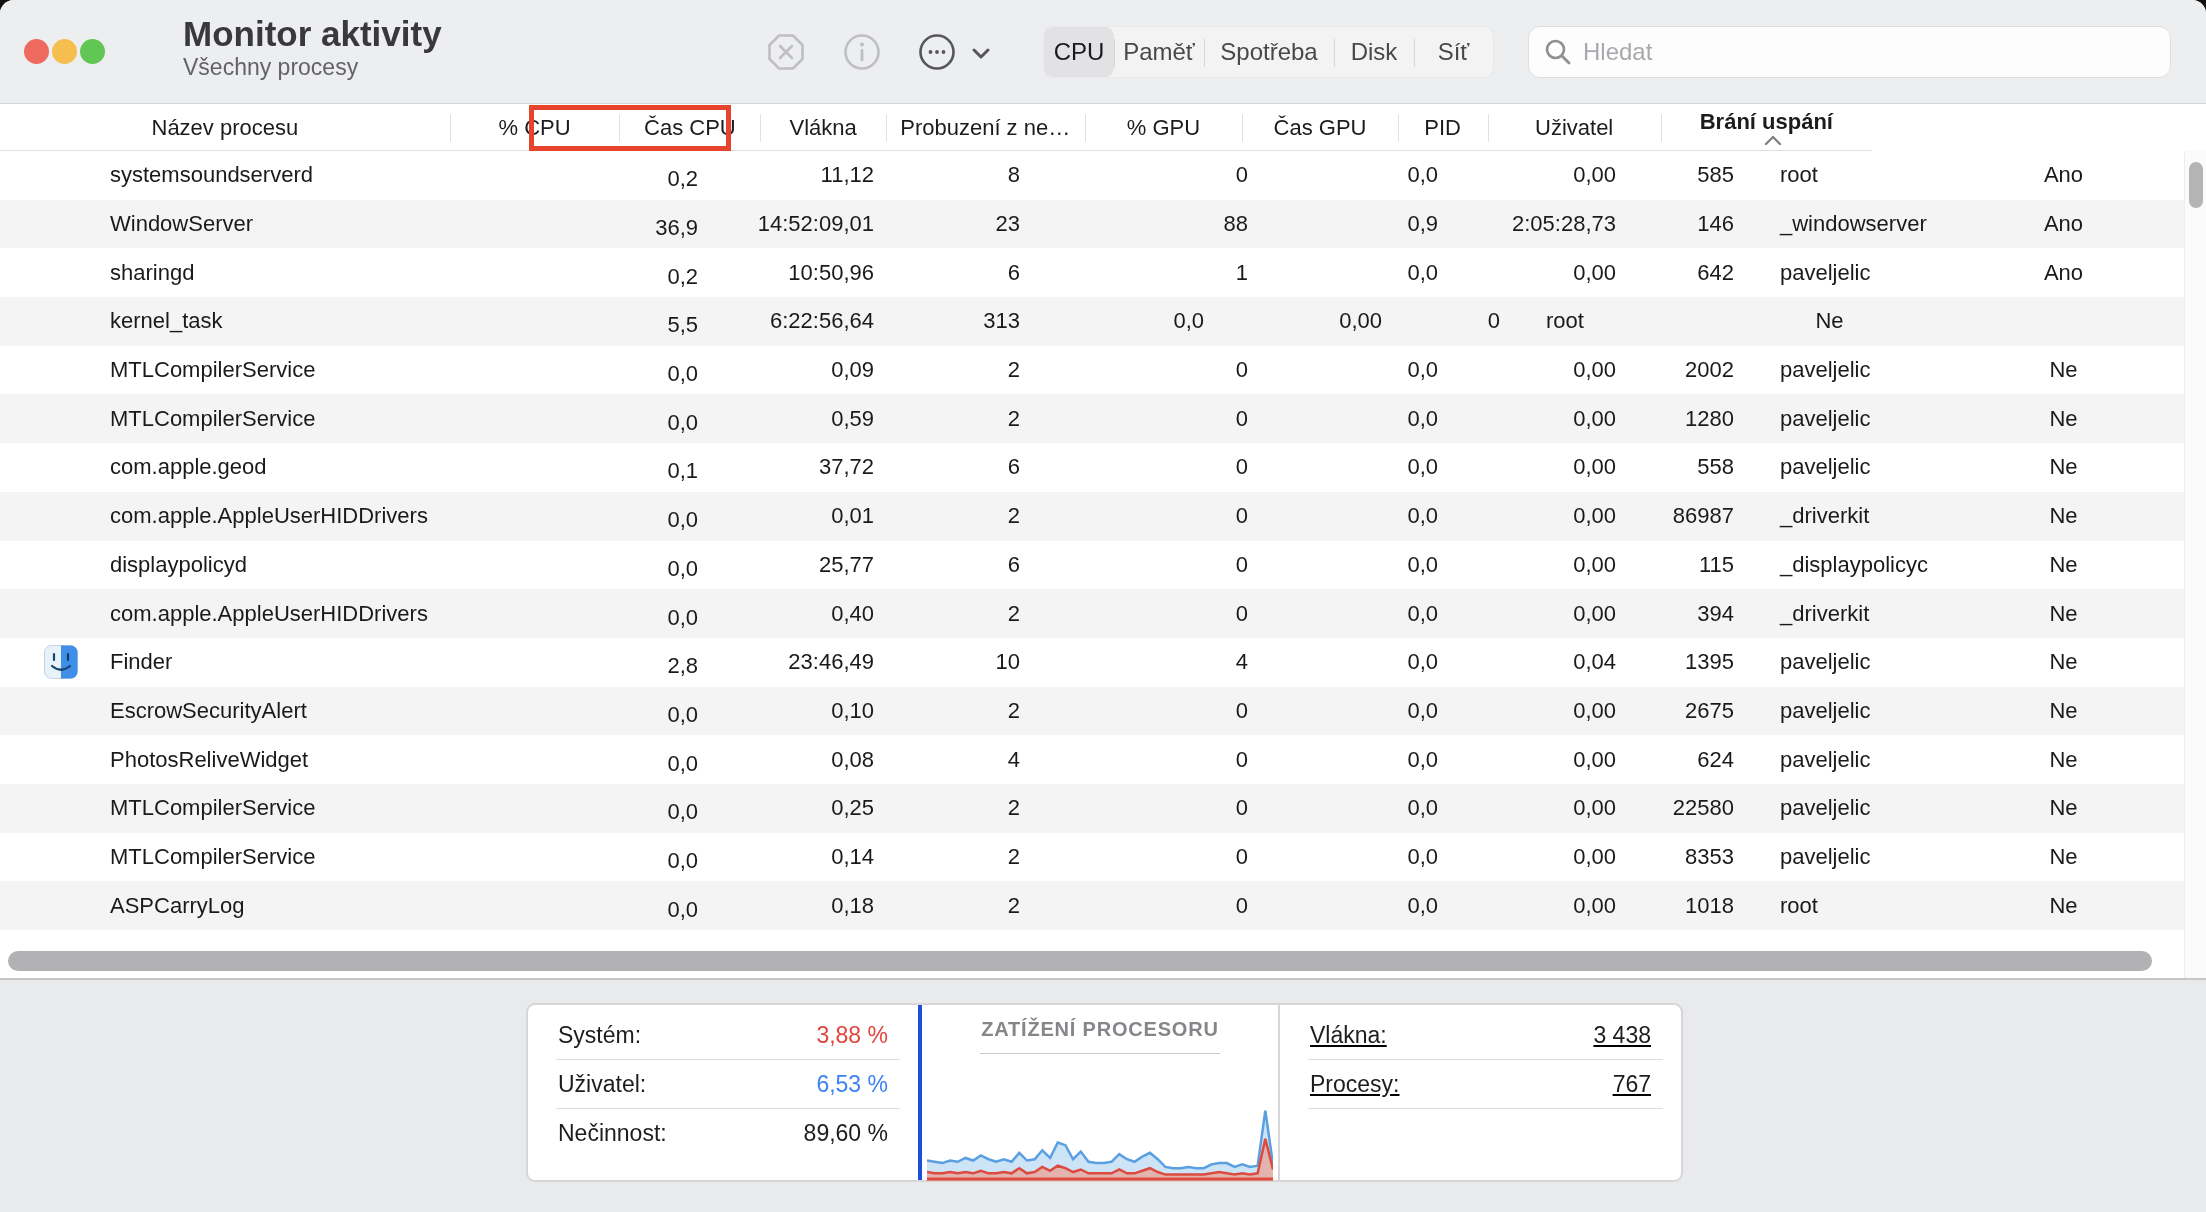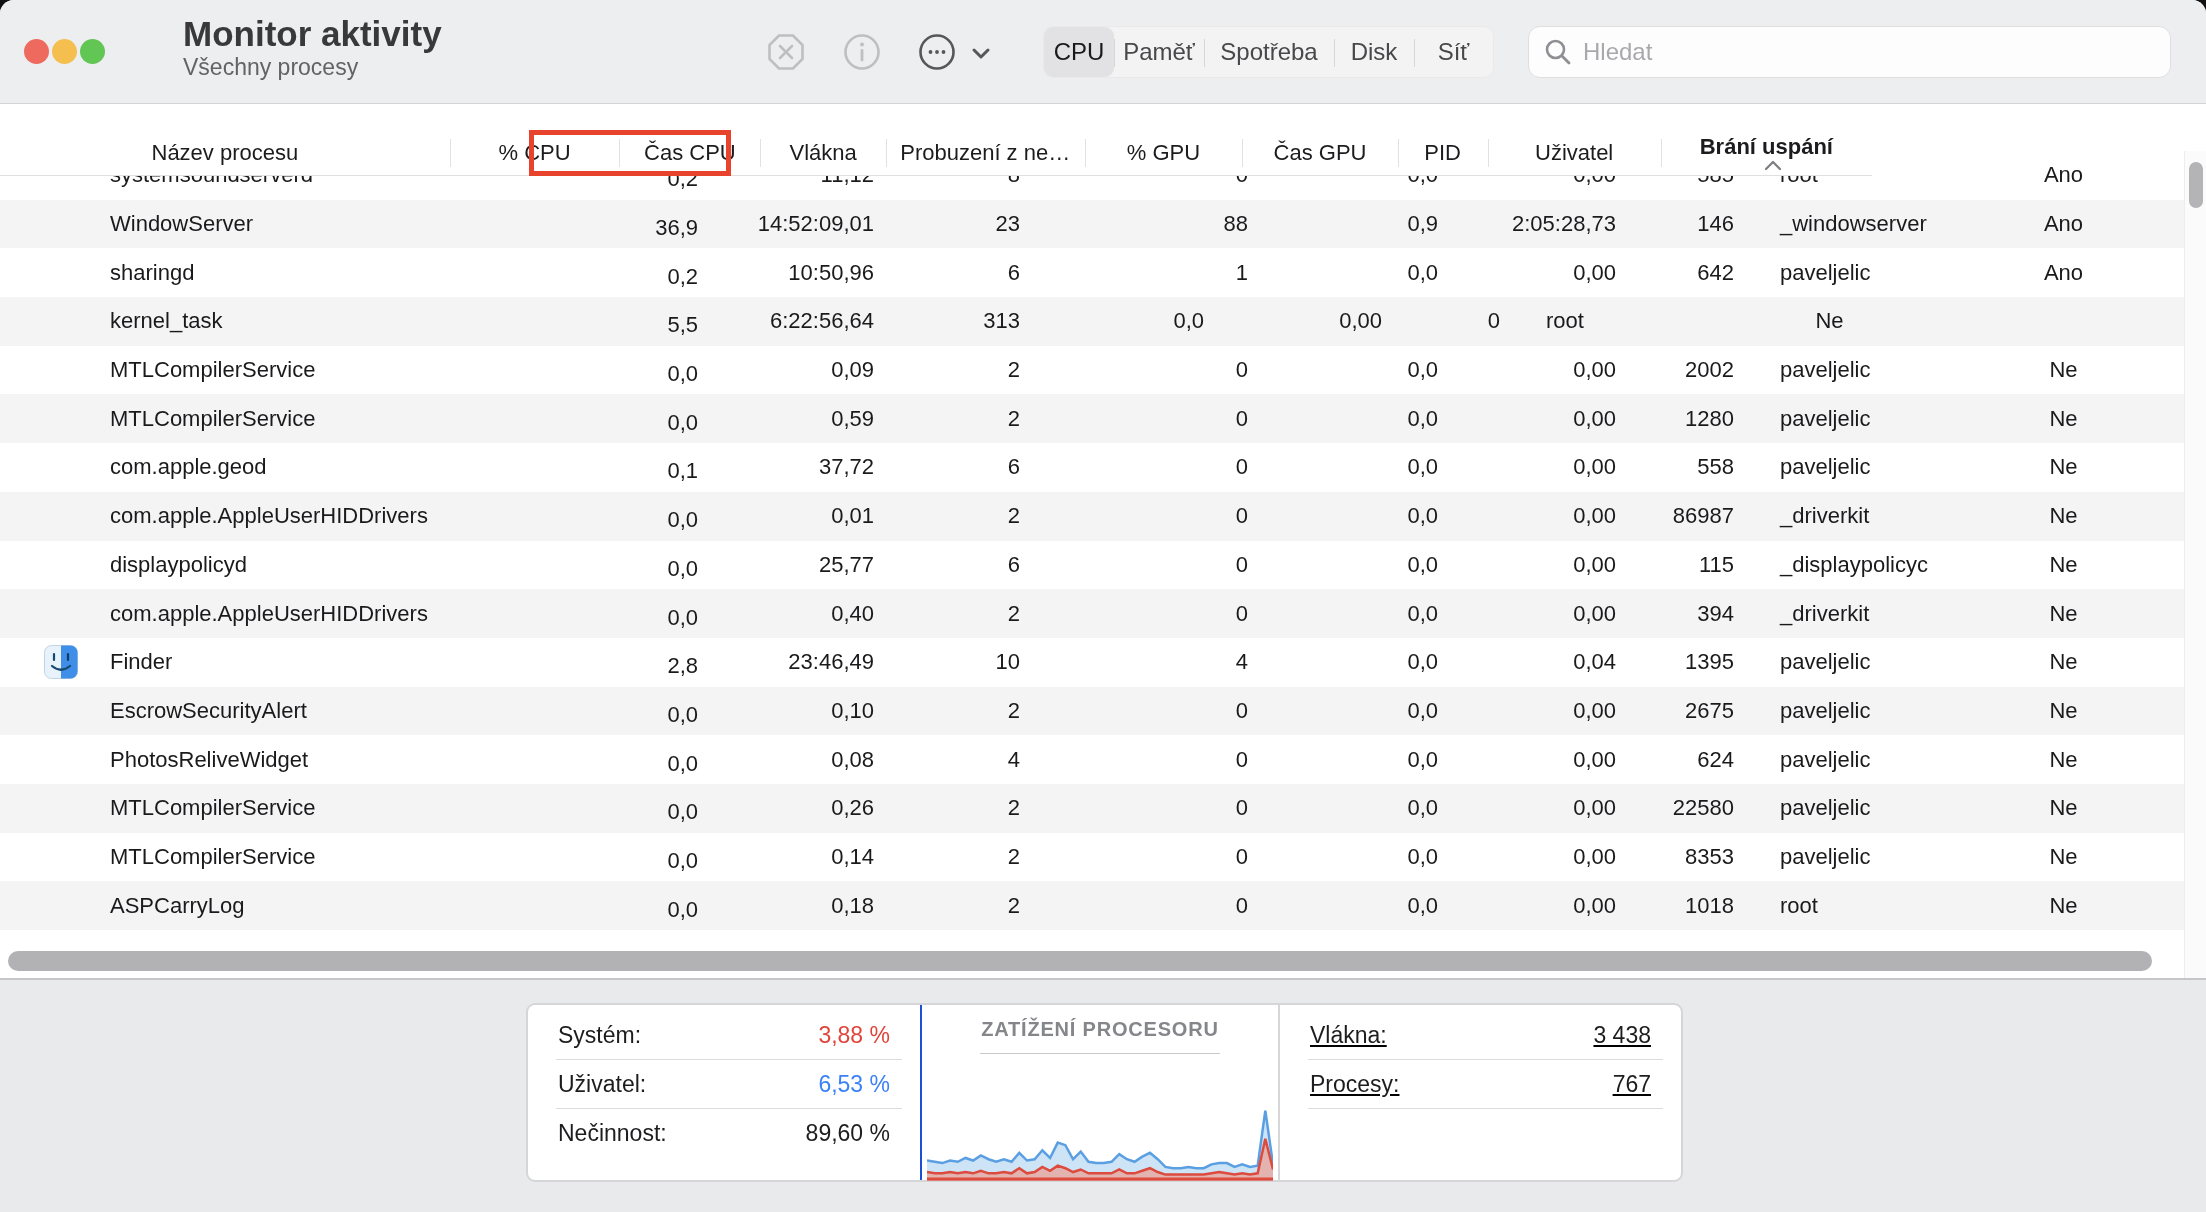--- a/index.html
+++ b/index.html
@@ -34,21 +34,21 @@
 
   .search { position:absolute; left:1528px; top:26px; width:643px; height:52px;
             background:#fdfdfe; border:1.5px solid #dededf; border-radius:12px;
             display:flex; align-items:center; padding:0 14px; }
   .search input { flex:1; border:none; outline:none; background:transparent;
                   font-size:24px; color:#1d1d1f; margin-left:10px; font-family:"Liberation Sans",sans-serif;}
   .search input::placeholder { color:#a9a9ad; }
 
   
   .thead { position:absolute; left:0; top:105px; width:1872px; height:46px; background:#fff;
-           border-bottom:1px solid #e0e0e2; display:flex; z-index:5;margin-top:25px; }
+           border-bottom:1px solid #e0e0e2; display:flex; z-index:5; }
   .th { position:relative; height:100%; display:flex; align-items:center; justify-content:center;
         font-size:22px; color:#1c1c1e; background:none; border:none; cursor:pointer;
         font-family:"Liberation Sans",sans-serif; }
   .th + .th::before { content:""; position:absolute; left:0; top:9px; width:1px; height:28px; background:#e1e1e3; }
   .th.sorted { font-weight:bold; }
   .th .sort-ind { margin-left:14px; display:inline-flex; }
 
   
   .c-name{ width:530px; } .c-cpu{ width:200px; } .c-cputime{ width:166px; }
   .c-threads{ width:148px; } .c-wakes{ width:234px; } .c-gpu{ width:186px; }
@@ -79,21 +79,21 @@
             background:#b4b4b6; border-radius:7px; cursor:pointer; }
   .hscroll { position:absolute; left:0; top:947px; width:2206px; height:28px; z-index:4; }
   .hthumb { position:absolute; left:8px; top:4px; width:2144px; height:20px;
             background:#b2b2b4; border-radius:10px; cursor:pointer; }
 
   
   .footer-sep { position:absolute; left:0; top:978px; width:2206px; height:2px; background:#c6c6c8; }
   .footer { position:absolute; left:0; top:980px; width:2206px; height:232px; background:#e9eaec; }
   .stat-panel { position:absolute; left:526px; top:23px; width:1157px; height:179px;
                 background:#fff; border:2px solid #d6d6d8; border-radius:9px; display:flex; }
-  .sp-left { width:394px; border-right:2px solid #1d4ed8; padding-top:6px; }
+  .sp-left { width:394px; border-right:4px solid #1d4ed8; padding-top:6px; }
   .sp-mid  { width:358px; border-right:2px solid #d6d6d8; position:relative; }
   .sp-right{ flex:1; padding-top:6px;text-decoration:underline; }
   .stat-row { height:48px; display:flex; align-items:center; justify-content:space-between;
               padding:0 30px 0 30px; font-size:23px; color:#1d1d1f; }
   .stat-div { height:1px; background:#dcdcde; margin:0 18px 0 28px; }
   .chart-title { text-align:center; margin-top:13px; font-size:20px; font-weight:bold;
                  color:#85868a; letter-spacing:0.8px; }
   .chart-div { height:1px; background:#c9c9cb; margin:12px 58px 0 58px; }
   .mini-chart { position:absolute; left:5px; top:48px; width:346px; height:128px; }
 </style>
@@ -402,21 +402,21 @@
     <div class="td c-user">paveljelic</div>
     <div class="td c-sleep">Ne</div>
   </div>
 
   <div class="trow">
     <div class="td c-name">
       <span class="icon-slot"></span>
       <span class="pname">MTLCompilerService</span>
     </div>
     <div class="td c-cpu num">0,0</div>
-    <div class="td c-cputime num">0,26</div>
+    <div class="td c-cputime num">0,25</div>
     <div class="td c-threads num">2</div>
     <div class="td c-wakes num">0</div>
     <div class="td c-gpu num">0,0</div>
     <div class="td c-gputime num">0,00</div>
     <div class="td c-pid num">22580</div>
     <div class="td c-user">paveljelic</div>
     <div class="td c-sleep">Ne</div>
   </div>
 
   <div class="trow">

